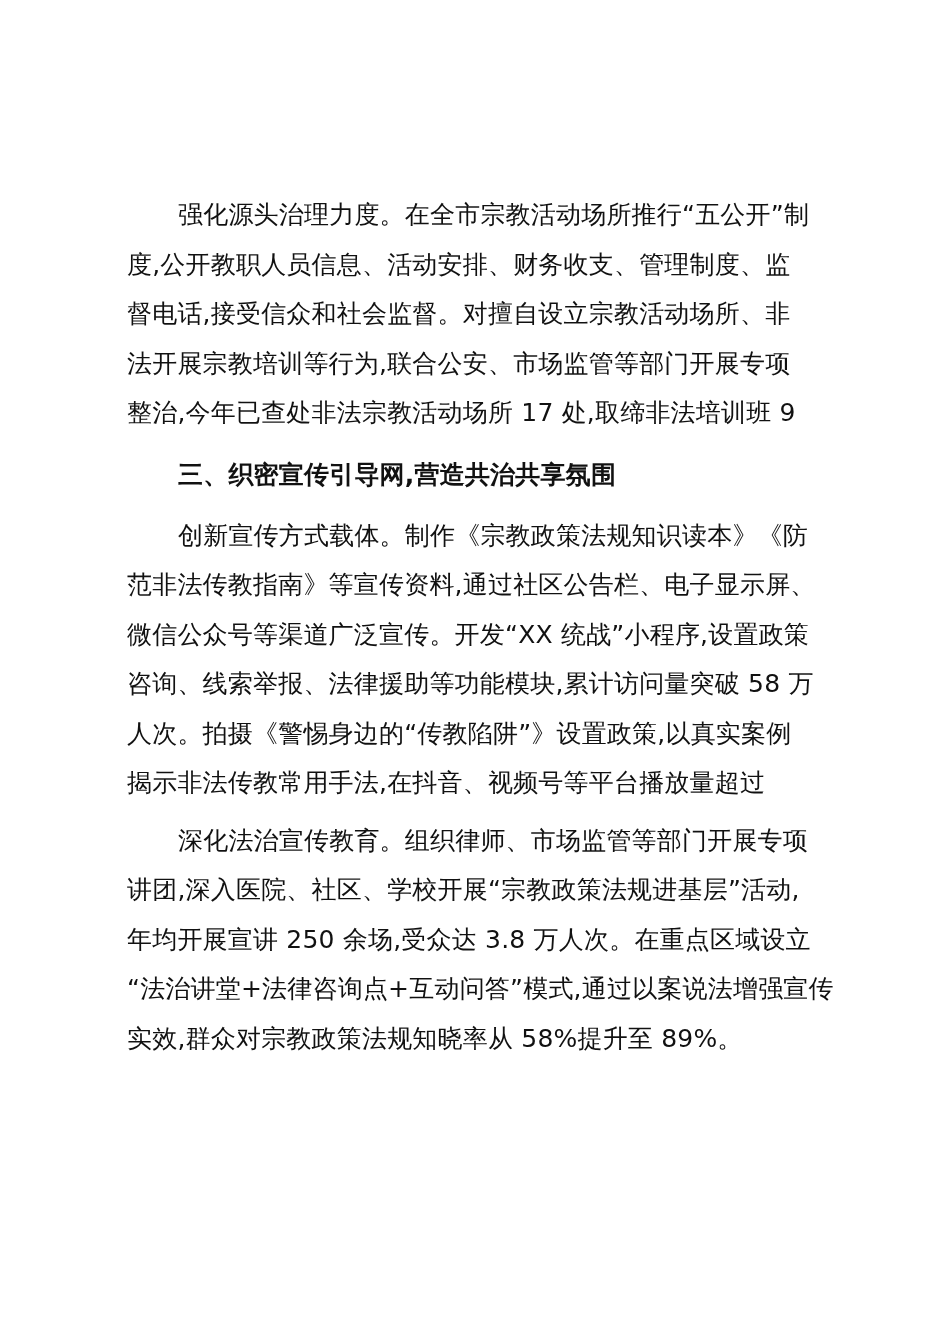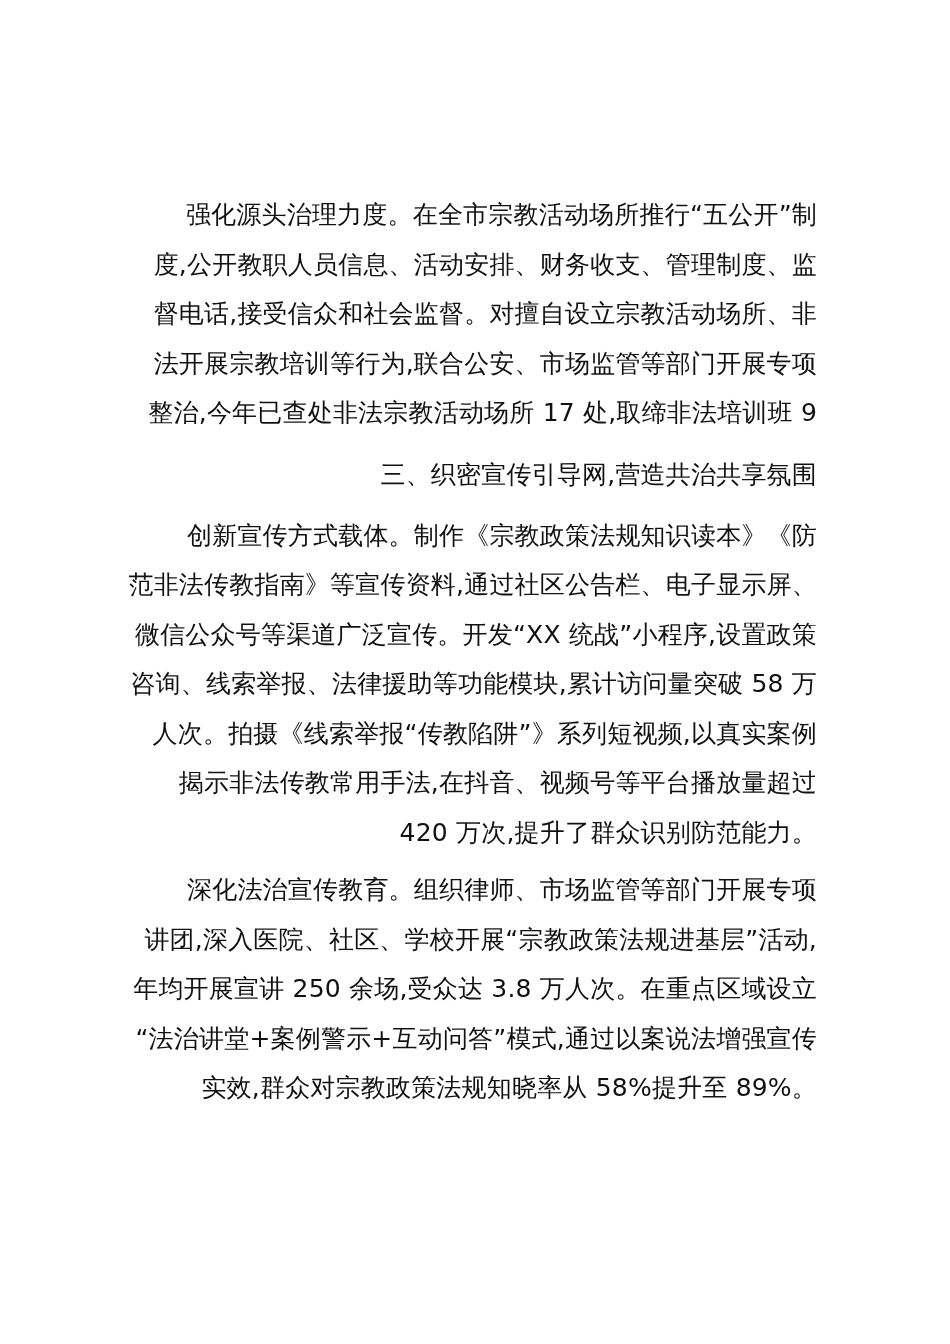--- a/index.html
+++ b/index.html
@@ -24,27 +24,26 @@
   .para {
     margin: 0;
   }
   .line {
     display: block;
     height: 49.5px;
     line-height: 49.5px;
     font-size: 25px;
     white-space: nowrap;
     letter-spacing: 0.2px;
-    text-align: right;
   }
   .indent {
     padding-left: 51px;
   }
   .heading {
-    font-weight: normal;
+    font-weight: bold;
     padding-left: 51px;
     height: 57px;
     line-height: 57px;
   }
   .gap { height: 8px; }
 </style>
 </head>
 <body>
 
 <div class="page">
@@ -63,28 +62,27 @@
     <span class="line heading">三、织密宣传引导网,营造共治共享氛围</span>
   </div>
 
   <div class="gap"></div>
 
   <div class="para">
     <span class="line indent">创新宣传方式载体。制作《宗教政策法规知识读本》《防</span>
     <span class="line">范非法传教指南》等宣传资料,通过社区公告栏、电子显示屏、</span>
     <span class="line">微信公众号等渠道广泛宣传。开发“XX 统战”小程序,设置政策</span>
     <span class="line">咨询、线索举报、法律援助等功能模块,累计访问量突破 58 万</span>
-    <span class="line">人次。拍摄《线索举报“传教陷阱”》系列短视频,以真实案例</span>
+    <span class="line">人次。拍摄《警惕身边的“传教陷阱”》设置政策,以真实案例</span>
     <span class="line">揭示非法传教常用手法,在抖音、视频号等平台播放量超过</span>
-    <span class="line">420 万次,提升了群众识别防范能力。</span>
   </div>
 
   <div class="gap"></div>
 
   <div class="para">
     <span class="line indent">深化法治宣传教育。组织律师、市场监管等部门开展专项</span>
     <span class="line">讲团,深入医院、社区、学校开展“宗教政策法规进基层”活动,</span>
     <span class="line">年均开展宣讲 250 余场,受众达 3.8 万人次。在重点区域设立</span>
-    <span class="line">“法治讲堂+案例警示+互动问答”模式,通过以案说法增强宣传</span>
+    <span class="line">“法治讲堂+法律咨询点+互动问答”模式,通过以案说法增强宣传</span>
     <span class="line">实效,群众对宗教政策法规知晓率从 58%提升至 89%。</span>
   </div>
 
 </div>
 
 </body></html>

